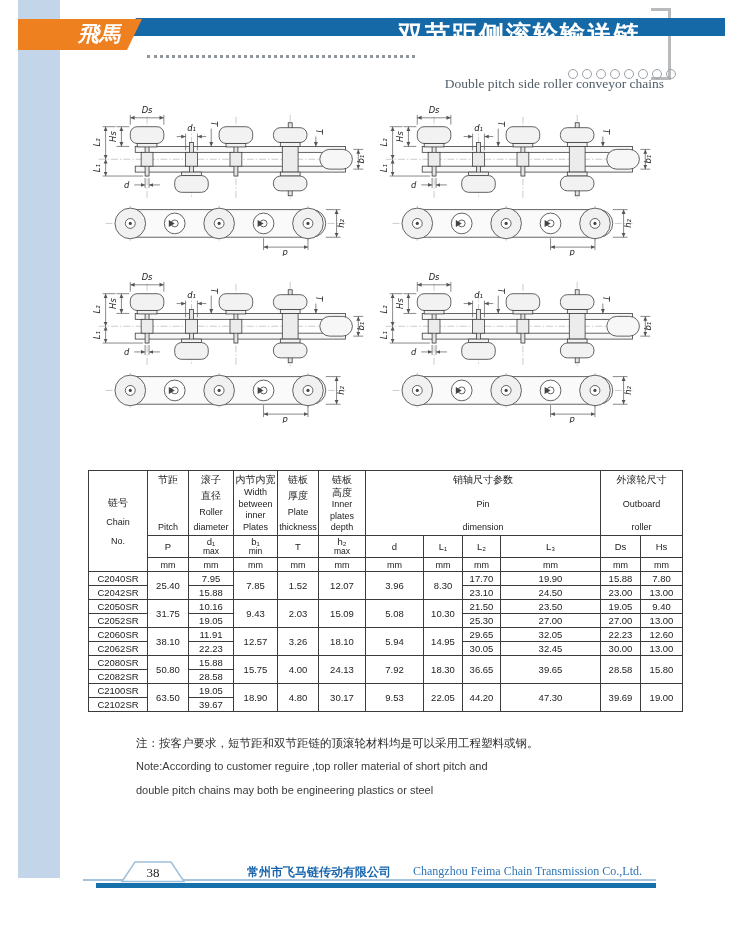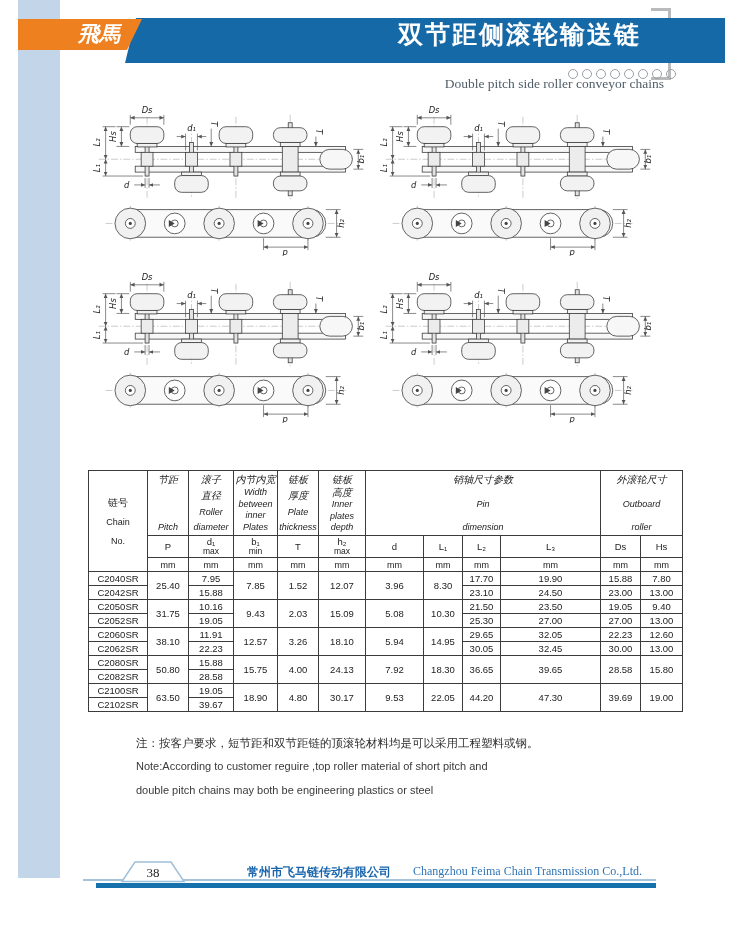--- a/index.html
+++ b/index.html
@@ -3,21 +3,21 @@
 <meta charset="utf-8">
 <style>
   html,body{margin:0;padding:0;background:#ffffff;}
   .page{position:relative;width:745px;height:951px;background:#fff;overflow:hidden;
         font-family:"Liberation Sans","DejaVu Sans",sans-serif;color:#222;}
   
   .stripe{position:absolute;left:18px;top:0;width:42px;height:878px;background:#c3d5e8;z-index:0;}
   
   .bracket{position:absolute;left:651px;top:8px;width:17px;height:66px;
            border-top:3px solid #b8babc;border-right:3px solid #b8babc;border-bottom:3px solid #b8babc;z-index:0;}
-  .banner{position:absolute;left:125px;top:18px;width:600px;height:45px;background:#1569a7;
+  .banner{position:absolute;left:125px;top:18px;width:600px;height:18px;background:#1569a7;
           clip-path:polygon(11px 0,100% 0,100% 100%,0 100%);z-index:1;}
   .banner .title{display:block;line-height:34px;text-align:right;padding-right:84px;
           font-size:25px;font-weight:bold;color:#fff;letter-spacing:2px;font-family:"DejaVu Sans",sans-serif;}
   .logo{position:absolute;left:18px;top:19px;width:124px;height:31px;background:#ef8020;
         clip-path:polygon(0 0,100% 0,calc(100% - 15px) 100%,0 100%);z-index:2;}
   .logo .logo-text{display:block;padding-left:46px;line-height:30px;font-size:21px;font-weight:bold;
         font-style:italic;color:#fff;font-family:"DejaVu Serif","DejaVu Sans",serif;margin-left:14px;}
   .dotted{position:absolute;left:147px;top:55px;width:268px;height:0;border-top:3px dotted #8f959a;}
   .subtitle{position:absolute;left:420px;top:52px;width:244px;text-align:right;
         font-family:"Liberation Serif",serif;font-size:13.5px;color:#4f5d68;z-index:2;margin-top:24px;}
@@ -31,21 +31,21 @@
   .spec-table{position:absolute;left:88px;top:470px;border-collapse:collapse;table-layout:fixed;
               width:594px;z-index:1;background:#fff;}
   .spec-table td,.spec-table th{border:1px solid #3b3b3b;text-align:center;vertical-align:middle;
               padding:0;font-weight:normal;overflow:hidden;}
   .spec-table{border:1.5px solid #333;}
   .hrow1{height:64px;}
   .hrow2{height:22px;}
   .hrow3{height:14px;font-size:9px;margin-top:20px;}
   .brow{height:14px;font-size:9.5px;}
   .stack{display:flex;flex-direction:column;justify-content:space-between;align-items:center;
-         height:58px;padding:3px 0;font-style:italic;}
+         height:58px;padding:3px 0;}
   .stack-center{display:flex;flex-direction:column;justify-content:center;align-items:center;gap:9px;height:100%;}
   .zh{font-size:10px;line-height:11px;font-family:"DejaVu Sans",sans-serif;}
   .en{font-size:9px;line-height:10px;}
   .sym{font-size:9.5px;line-height:10px;}
   .sub{font-size:8.5px;line-height:9px;}
   
   .note{position:absolute;left:90px;z-index:1;margin-left:46px;}
   .note-zh{top:736px;font-size:11.5px;color:#2e2e2e;font-family:"DejaVu Sans",sans-serif;}
   .note-en1{top:760px;font-size:11px;color:#3a3a3a;}
   .note-en2{top:784px;font-size:11px;color:#3a3a3a;}

